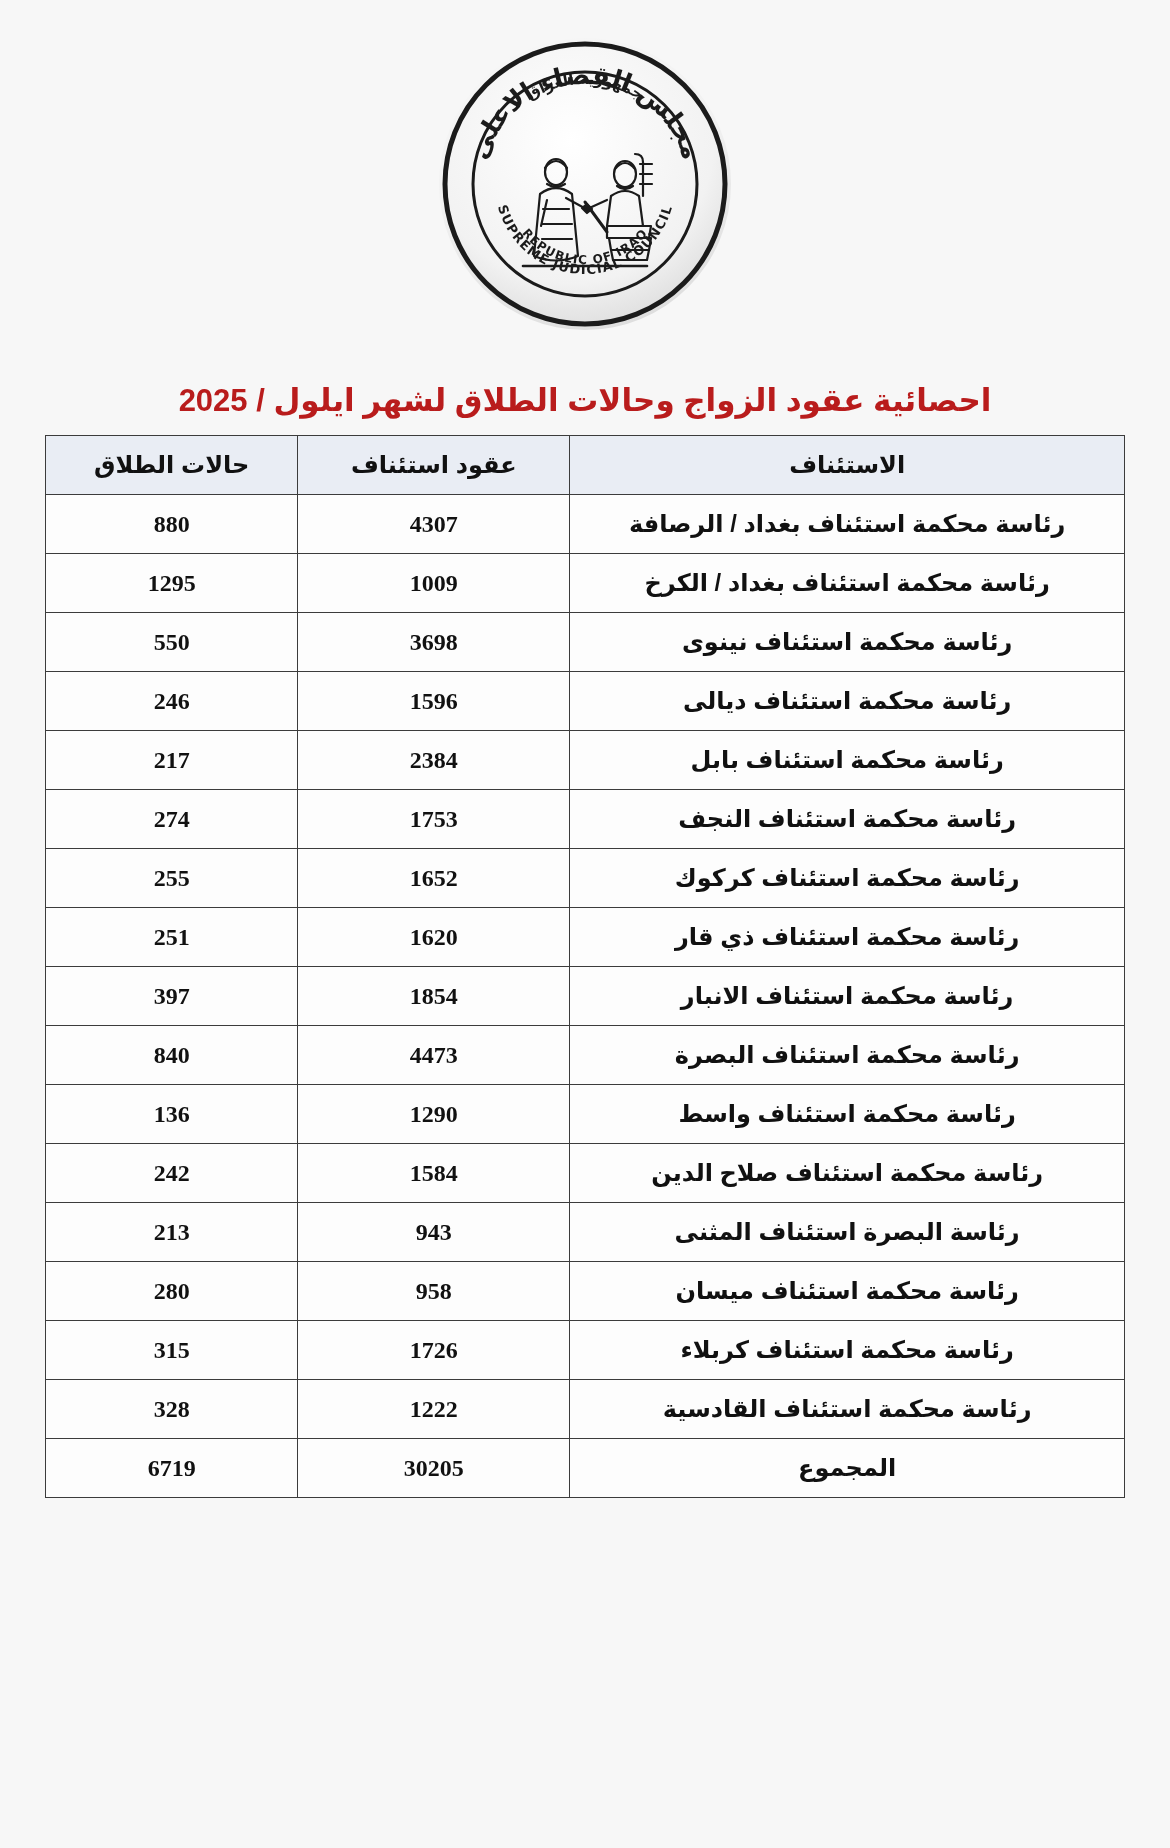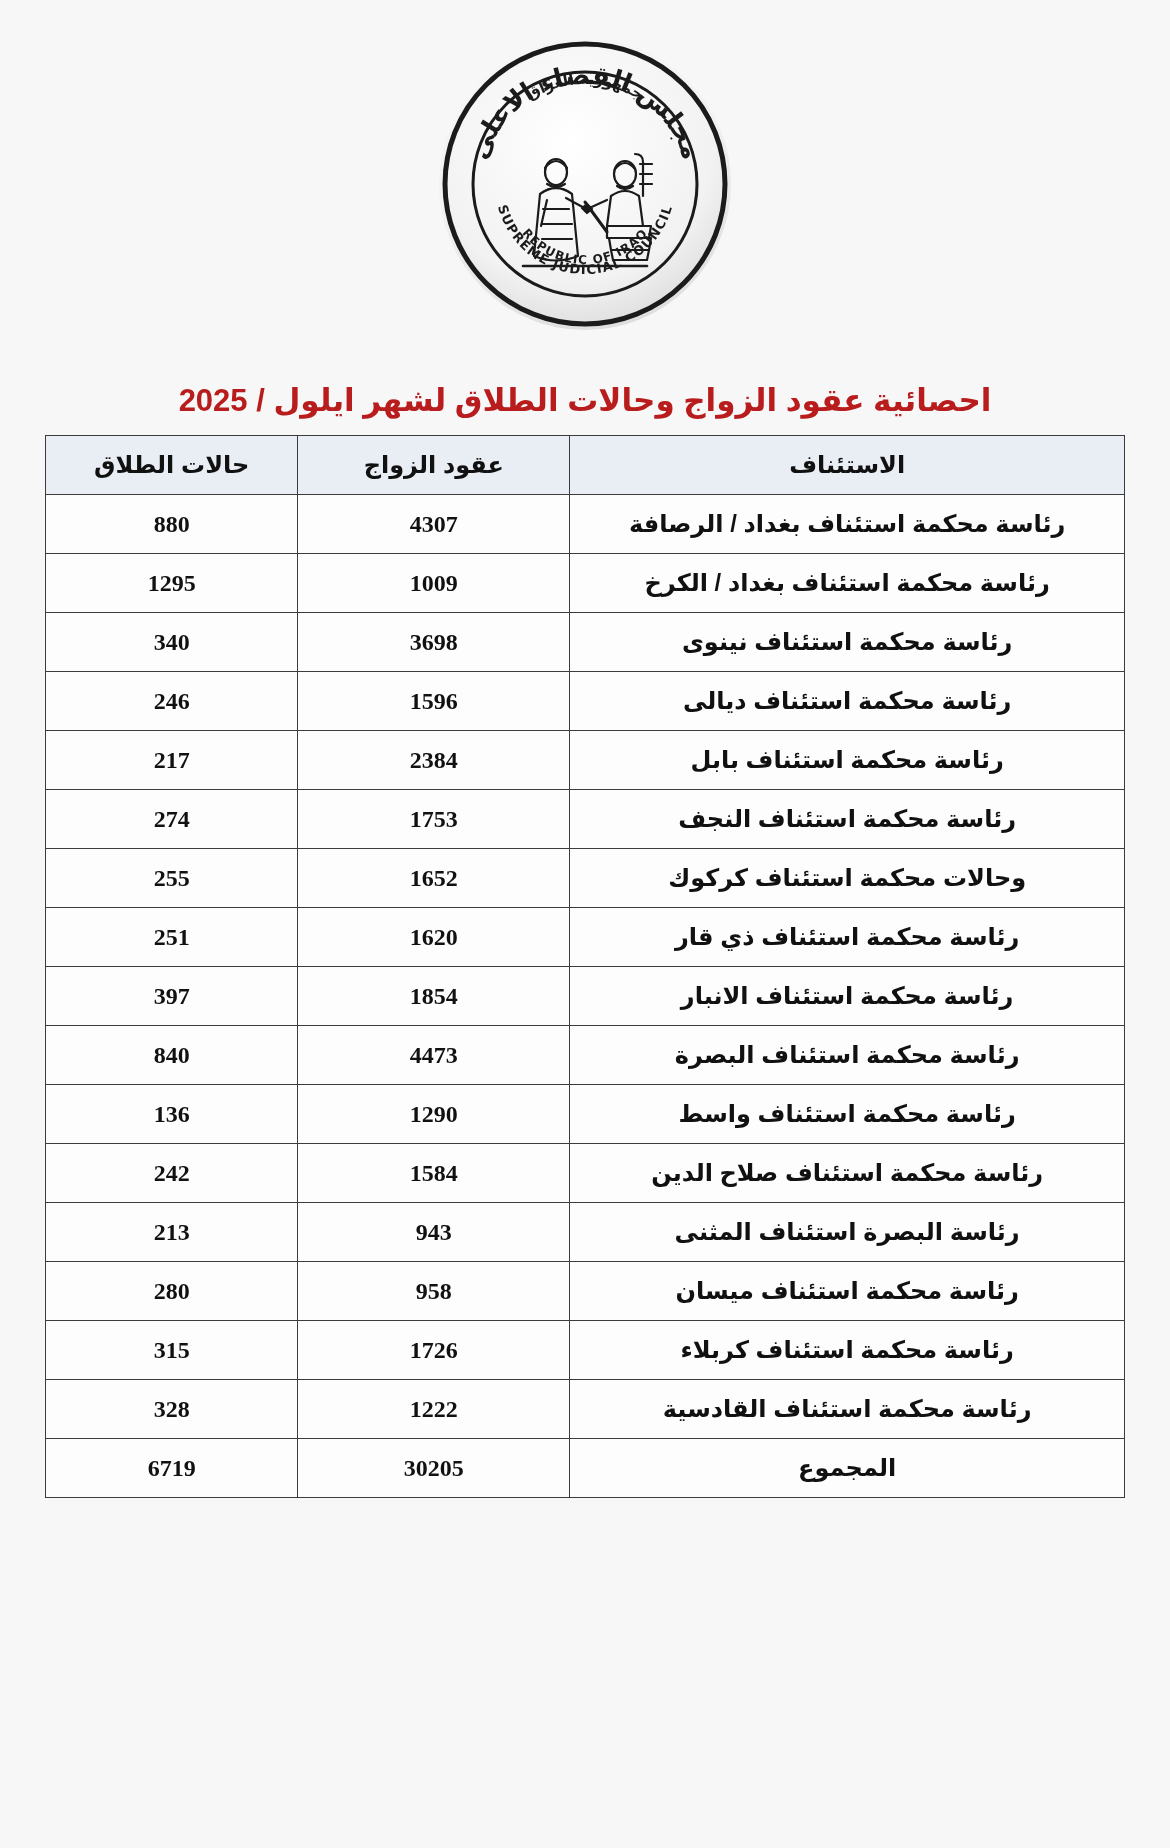--- a/index.html
+++ b/index.html
@@ -173,57 +173,57 @@
   <div class="table-wrap">
     <table class="stats">
       <colgroup>
         <col class="c-name">
         <col class="c-marr">
         <col class="c-div">
       </colgroup>
       <thead>
         <tr>
           <th class="name-head">الاستئناف</th>
-          <th>عقود الزواج</th>
+          <th>عقود استئناف</th>
           <th>حالات الطلاق</th>
         </tr>
       </thead>
       <tbody>
         <tr>
           <td class="court-name">رئاسة محكمة استئناف بغداد / الرصافة</td>
           <td class="num">4307</td>
           <td class="num">880</td>
         </tr>
         <tr>
           <td class="court-name">رئاسة محكمة استئناف بغداد / الكرخ</td>
           <td class="num">1009</td>
           <td class="num">1295</td>
         </tr>
         <tr>
           <td class="court-name">رئاسة محكمة استئناف نينوى</td>
           <td class="num">3698</td>
-          <td class="num">340</td>
+          <td class="num">550</td>
         </tr>
         <tr>
           <td class="court-name">رئاسة محكمة استئناف ديالى</td>
           <td class="num">1596</td>
           <td class="num">246</td>
         </tr>
         <tr>
           <td class="court-name">رئاسة محكمة استئناف بابل</td>
           <td class="num">2384</td>
           <td class="num">217</td>
         </tr>
         <tr>
           <td class="court-name">رئاسة محكمة استئناف النجف</td>
           <td class="num">1753</td>
           <td class="num">274</td>
         </tr>
         <tr>
-          <td class="court-name">وحالات محكمة استئناف كركوك</td>
+          <td class="court-name">رئاسة محكمة استئناف كركوك</td>
           <td class="num">1652</td>
           <td class="num">255</td>
         </tr>
         <tr>
           <td class="court-name">رئاسة محكمة استئناف ذي قار</td>
           <td class="num">1620</td>
           <td class="num">251</td>
         </tr>
         <tr>
           <td class="court-name">رئاسة محكمة استئناف الانبار</td>

